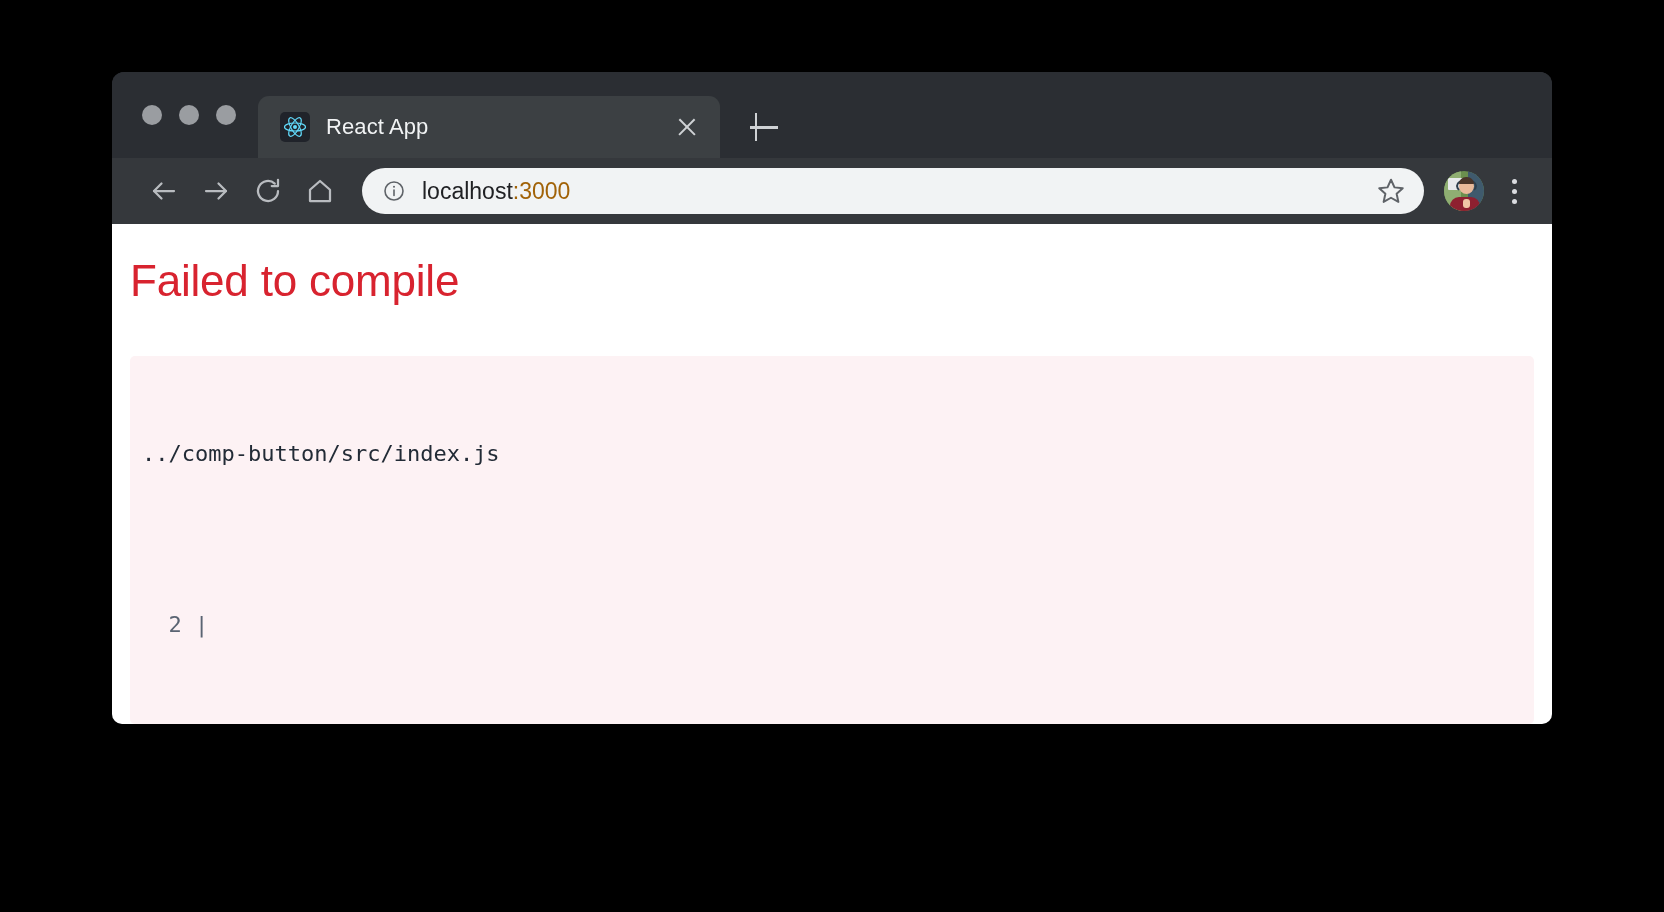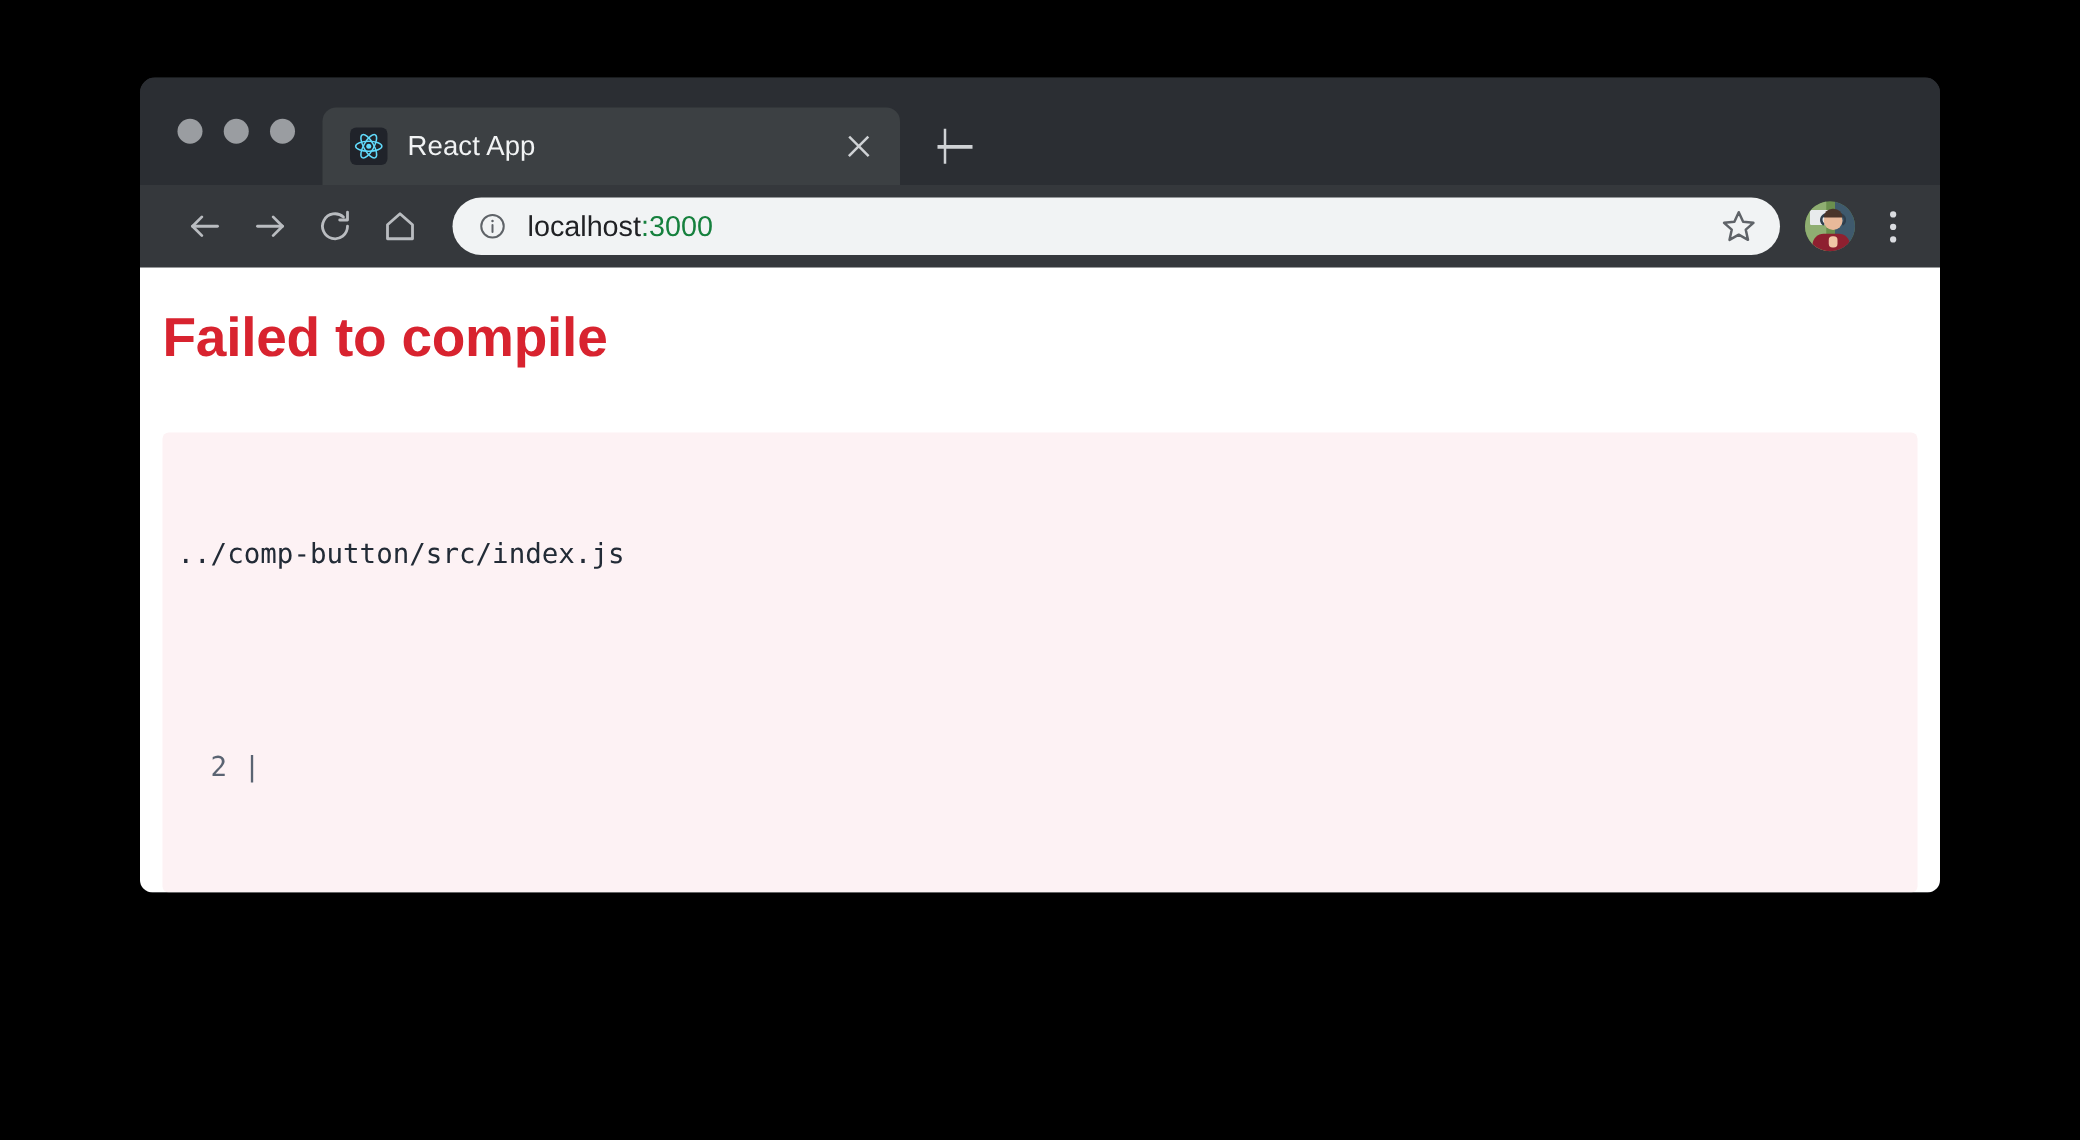--- a/index.html
+++ b/index.html
@@ -14,21 +14,21 @@
   #stage {
     position: relative;
     width: 1664px; height: 912px;
     background: #000;
   }
 
   
   .browser-window {
     position: absolute;
     left: 112px;
-    top: 62px;
+    top: 72px;
     width: 1440px;
     height: 652px;
     border-radius: 12px 12px 10px 10px;
     background: #2b2e33;
     overflow: hidden;
     box-shadow: 0 6px 28px rgba(0,0,0,0.6);
   }
 
   
   .tab-strip {
@@ -149,21 +149,21 @@
     margin-right: 16px;
     color: #5f6368;
   }
   .omnibox-url {
     flex: 1 1 auto;
     font-size: 23px;
     color: #202124;
     white-space: nowrap;
     overflow: hidden;
   }
-  .omnibox-url .port { color: #15803d; }
+  .omnibox-url .port { color: #a16207; }
   .star-btn {
     width: 30px; height: 30px;
     flex: 0 0 auto;
     margin-left: 10px;
     color: #5f6368;
   }
 
   .avatar {
     width: 40px; height: 40px;
     border-radius: 50%;
@@ -201,21 +201,21 @@
   
   .page {
     background: #ffffff;
     height: 500px;
     padding: 0;
     overflow: hidden;
   }
   .page-title {
     color: #d8232f;
     font-size: 44px;
-    font-weight: 700;
+    font-weight: 400;
     margin: 32px 0 0 18px;
     letter-spacing: -0.2px;
   }
 
   .error-panel {
     margin: 50px 18px 0 18px;
     background: #fdf2f4;
     border-radius: 5px;
     padding: 20px 12px 22px 12px;
     font-family: "DejaVu Sans Mono", monospace;

